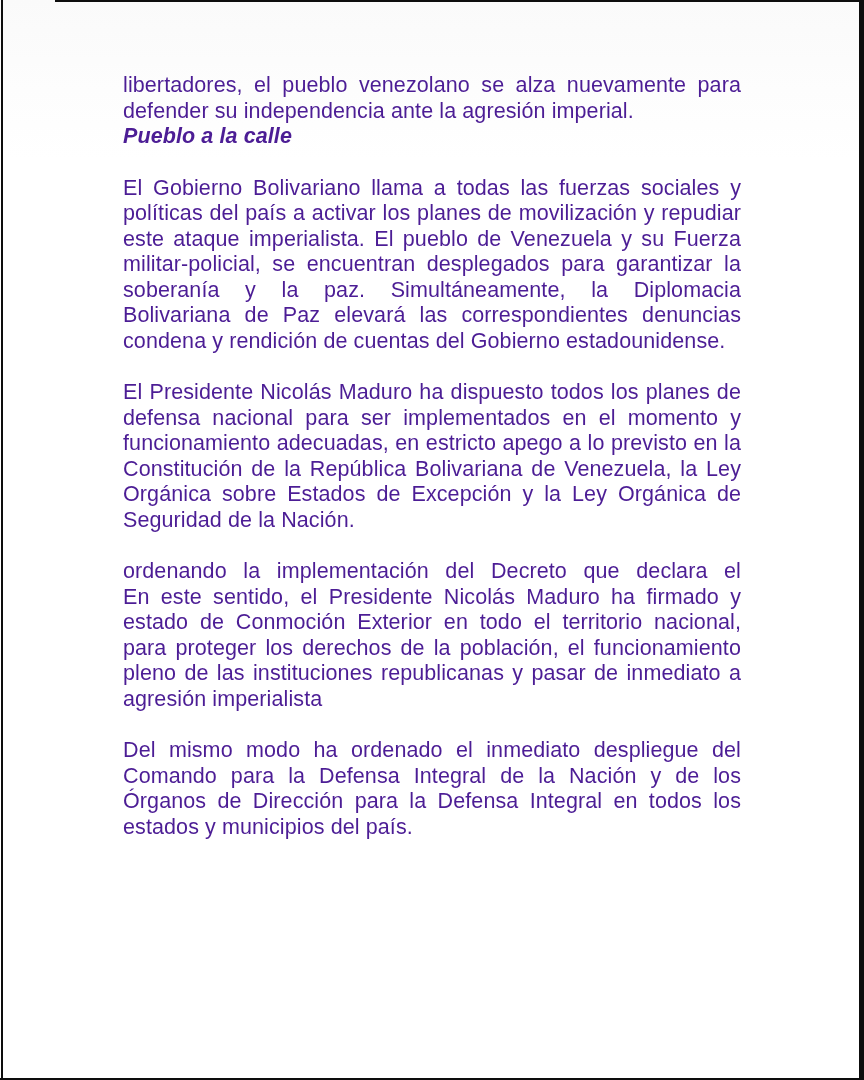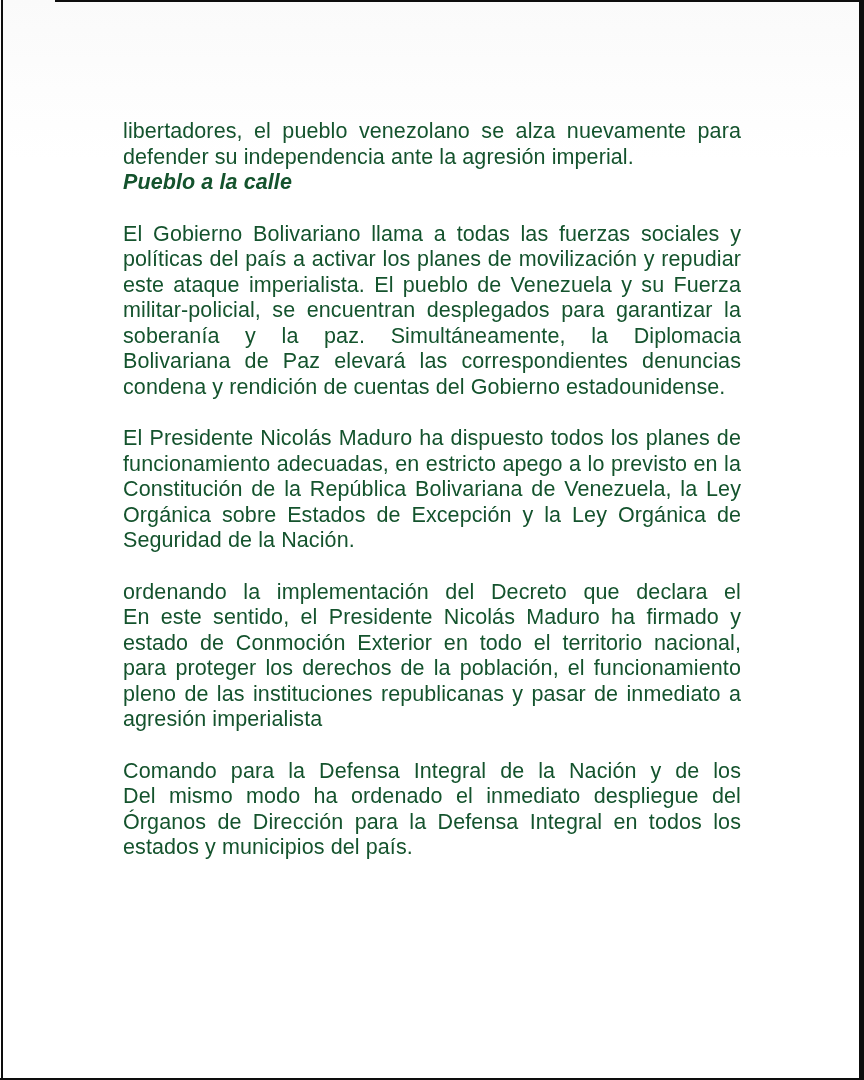--- a/index.html
+++ b/index.html
@@ -32,23 +32,22 @@
   .edge-bottom { left: 0;    bottom: 0;   height: 2px; width: 864px; }
 
   .text-column {
     position: absolute;
     left: 123px;
     top: 73px;
     width: 618px;
     font-family: "Liberation Sans", sans-serif;
     font-size: 21.5px;
     line-height: 25.5px;
-    color: #14532d;
+    color: #4c1d95;
     letter-spacing: 0.1px;
-    margin-top: 46px;
   }
   .paragraph { margin: 0; }
   .paragraph.gap { margin-top: 26px; }
   .paragraph.bold-italic .line {
     font-weight: bold;
     font-style: italic;
     text-align: center;
   }
   .line {
     text-align: justify;
@@ -82,33 +81,34 @@
         <div class="line">El Gobierno Bolivariano llama a todas las fuerzas sociales y</div>
         <div class="line">políticas del país a activar los planes de movilización y repudiar</div>
         <div class="line">este ataque imperialista. El pueblo de Venezuela y su Fuerza</div>
         <div class="line">militar-policial, se encuentran desplegados para garantizar la</div>
         <div class="line">soberanía y la paz. Simultáneamente, la Diplomacia</div>
         <div class="line">Bolivariana de Paz elevará las correspondientes denuncias</div>
         <div class="line last">condena y rendición de cuentas del Gobierno estadounidense.</div>
       </div>
       <div class="paragraph normal gap">
         <div class="line">El Presidente Nicolás Maduro ha dispuesto todos los planes de</div>
+        <div class="line">defensa nacional para ser implementados en el momento y</div>
         <div class="line">funcionamiento adecuadas, en estricto apego a lo previsto en la</div>
         <div class="line">Constitución de la República Bolivariana de Venezuela, la Ley</div>
         <div class="line">Orgánica sobre Estados de Excepción y la Ley Orgánica de</div>
         <div class="line last">Seguridad de la Nación.</div>
       </div>
       <div class="paragraph normal gap">
         <div class="line">ordenando la implementación del Decreto que declara el</div>
         <div class="line">En este sentido, el Presidente Nicolás Maduro ha firmado y</div>
         <div class="line">estado de Conmoción Exterior en todo el territorio nacional,</div>
         <div class="line">para proteger los derechos de la población, el funcionamiento</div>
         <div class="line">pleno de las instituciones republicanas y pasar de inmediato a</div>
         <div class="line last">agresión imperialista</div>
       </div>
       <div class="paragraph normal gap">
+        <div class="line">Del mismo modo ha ordenado el inmediato despliegue del</div>
         <div class="line">Comando para la Defensa Integral de la Nación y de los</div>
-        <div class="line">Del mismo modo ha ordenado el inmediato despliegue del</div>
         <div class="line">Órganos de Dirección para la Defensa Integral en todos los</div>
         <div class="line last">estados y municipios del país.</div>
       </div>
     </div>
 </div>
 
 </body></html>

